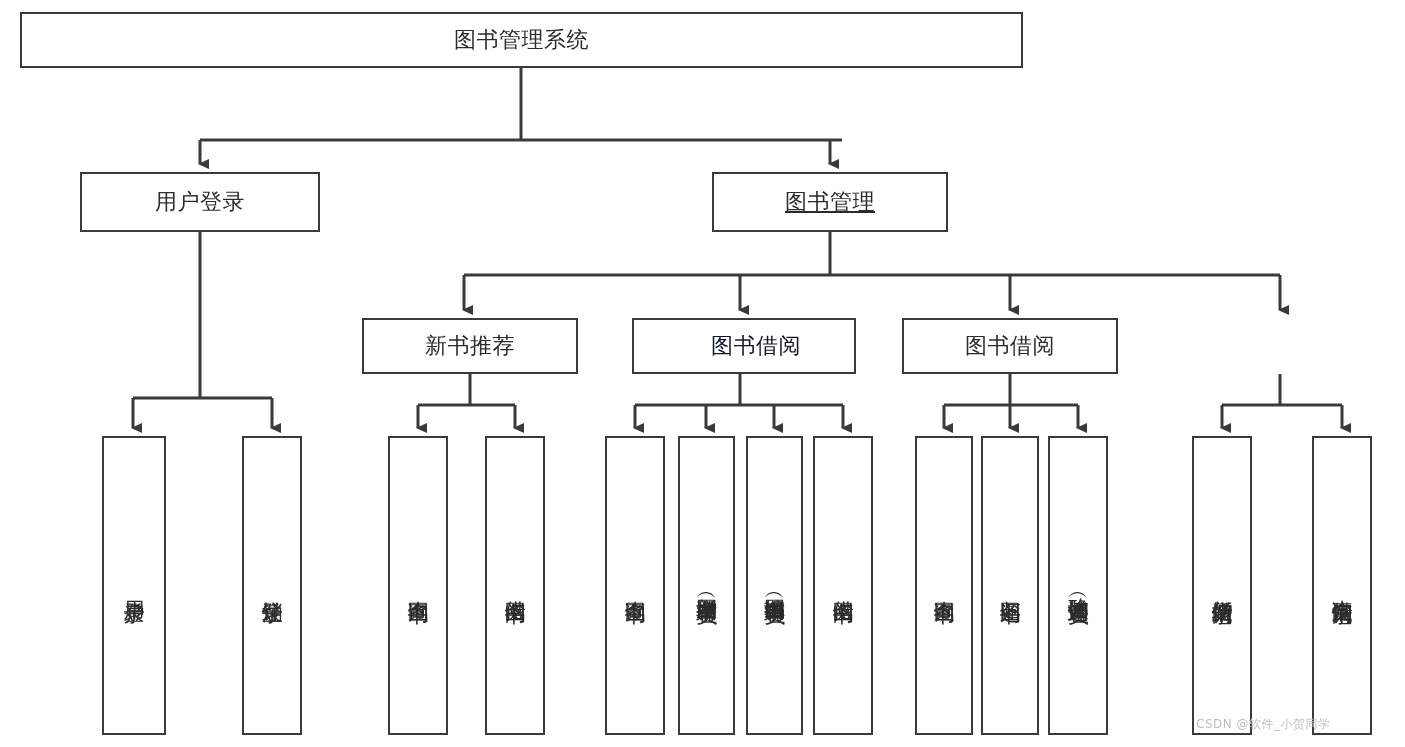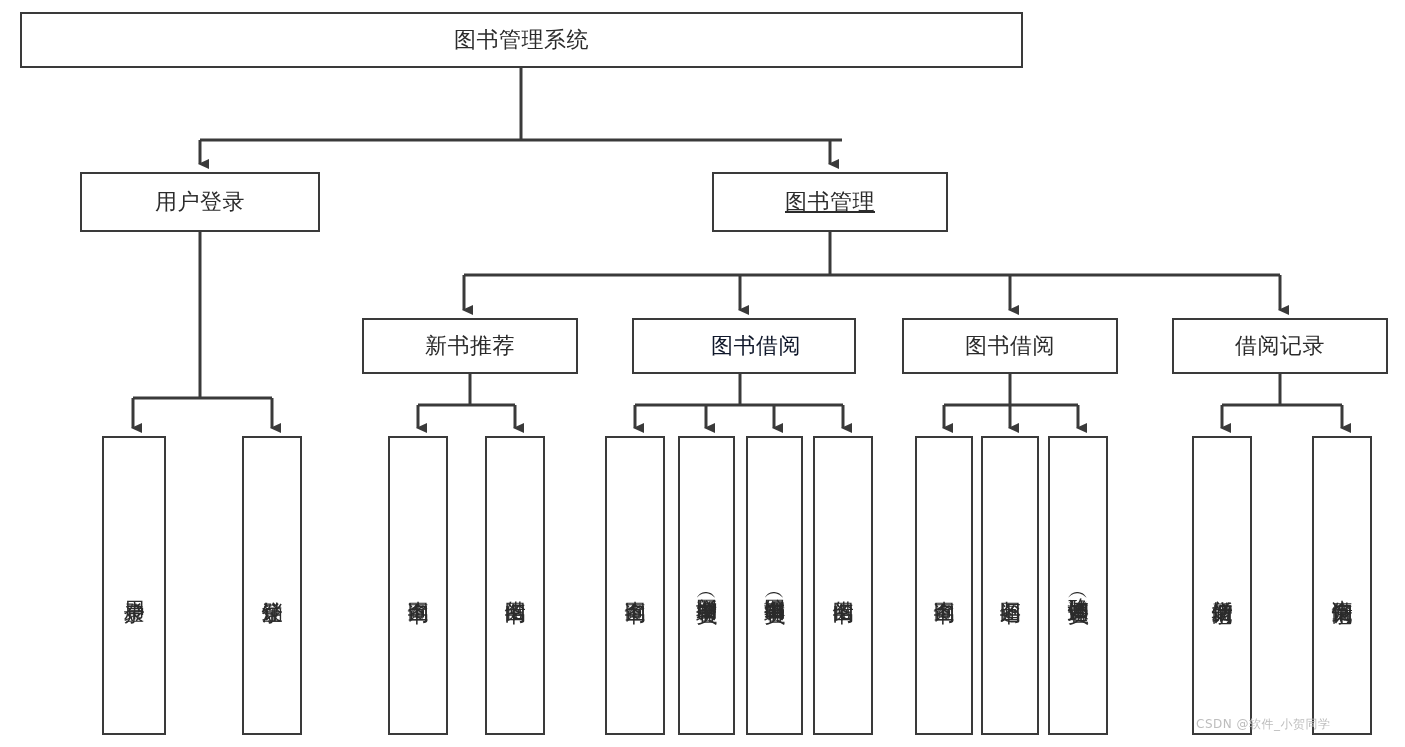--- a/index.html
+++ b/index.html
@@ -132,23 +132,20 @@
 
   <div class="node horiz" style="left: 362px; top: 318px; width: 216px; height: 56px; border-color: rgb(58, 58, 58); background: rgb(255, 255, 255); color: rgb(43, 43, 43);">
     <span class="label">新书推荐</span>
   </div>
   <div class="node horiz" style="left: 632px; top: 318px; width: 224px; height: 56px; border-color: rgb(58, 58, 58); background: rgb(255, 255, 255); color: #0f172a; padding-left: 24px;">
     <span class="label">图书借阅</span>
   </div>
   <div class="node horiz" style="left: 902px; top: 318px; width: 216px; height: 56px; border-color: rgb(58, 58, 58); background: rgb(255, 255, 255); color: rgb(43, 43, 43);">
     <span class="label">图书借阅</span>
   </div>
-  <div class="node horiz" style="left: 1172px; top: 318px; width: 216px; height: 56px; border-color: rgb(58, 58, 58); background: rgb(255, 255, 255); color: rgb(43, 43, 43);">
-    <span class="label">借阅记录</span>
-  </div>
 
   <div class="node vert" style="left: 102px; top: 436px; width: 64px; height: 299px; border-color: rgb(58, 58, 58); background: rgb(255, 255, 255); color: rgb(43, 43, 43);">
     <span class="label">用户登录</span>
   </div>
   <div class="node vert" style="left: 242px; top: 436px; width: 60px; height: 299px; border-color: rgb(58, 58, 58); background: rgb(255, 255, 255); color: rgb(43, 43, 43);">
     <span class="label">注销登录</span>
   </div>
   <div class="node vert" style="left: 388px; top: 436px; width: 60px; height: 299px; border-color: rgb(58, 58, 58); background: rgb(255, 255, 255); color: rgb(43, 43, 43);">
     <span class="label">查询图书</span>
   </div>

